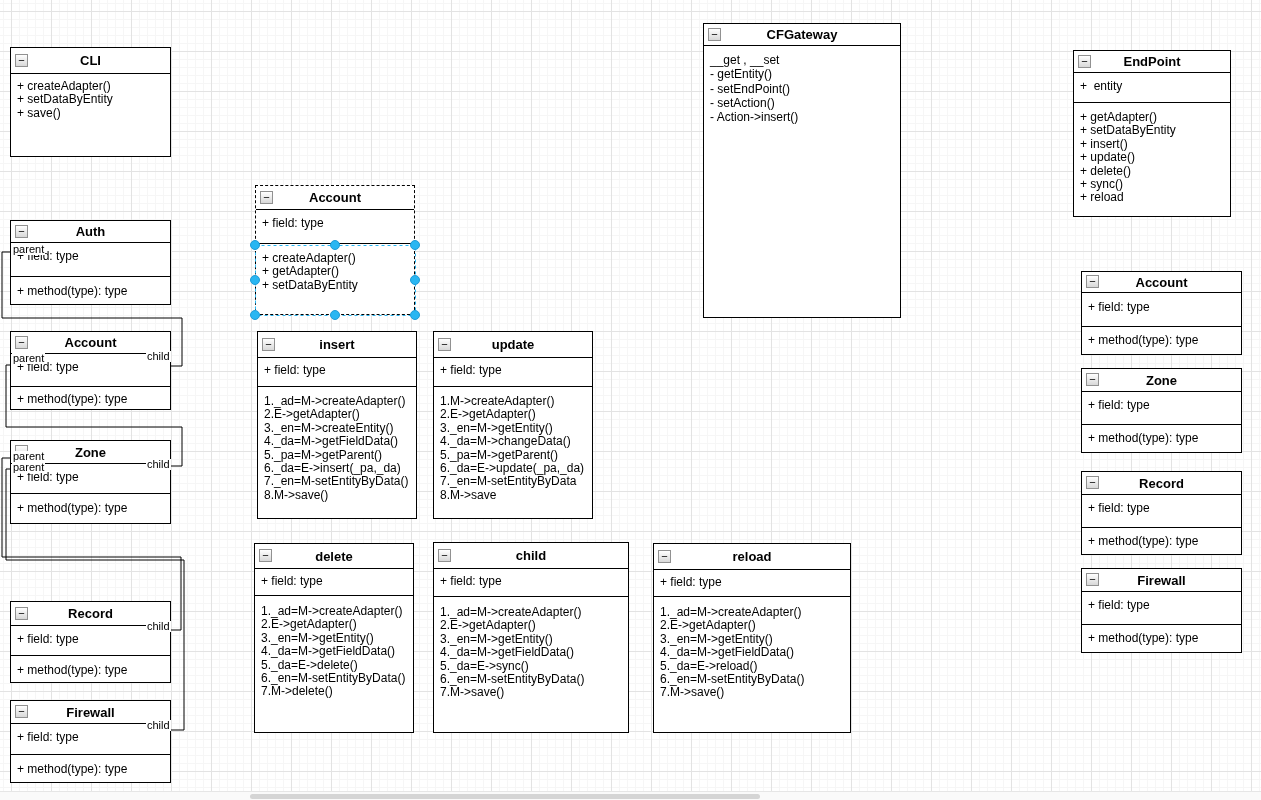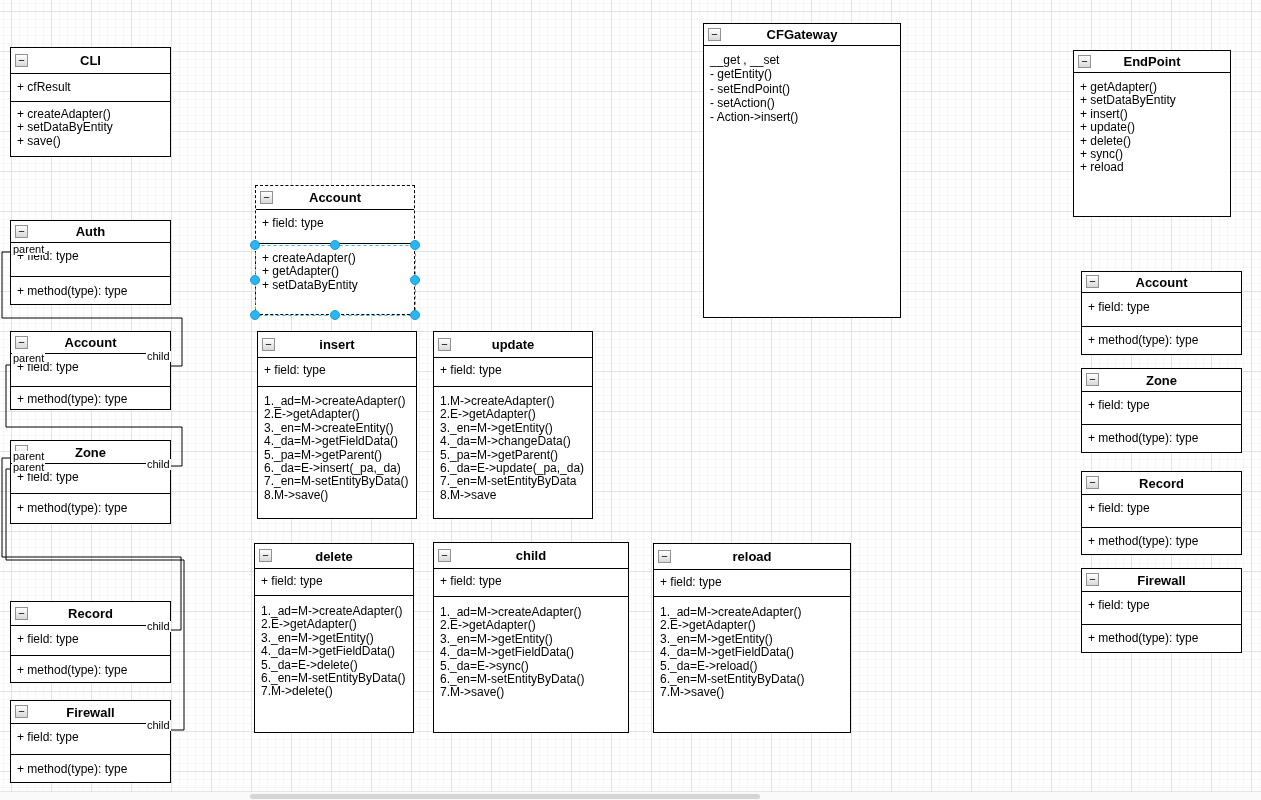--- a/index.html
+++ b/index.html
@@ -62,23 +62,20 @@
       <polyline points="10,365 6,365 6,427 182,427 182,466 171,466" fill="none" stroke="#000000" stroke-width="1"></polyline>
       <polyline points="10,458 2,458 2,557 181,557 181,630 171,630" fill="none" stroke="#000000" stroke-width="1"></polyline>
       <polyline points="10,469 6,469 6,560 184,560 184,730 171,730" fill="none" stroke="#000000" stroke-width="1"></polyline>
     </svg>
   <div id="classes-layer">
       <div class="uml-class" style="left: 10px; top: 47px; width: 161px; height: 110px;">
         <div class="uml-title" style="height: 26px;">
           <span class="collapse-icon">−</span>
           <span>CLI</span>
         </div>
-        <div class="uml-attrs" style="height: 28px; padding-top: 7px; line-height: 13.4px;">
-          <div class="line">+ cfResult</div>
-        </div>
         <div class="uml-methods" style="padding-top: 6px; line-height: 13.4px;">
           <div class="line">+ createAdapter()</div>
           <div class="line">+ setDataByEntity</div>
           <div class="line">+ save()</div>
         </div>
       </div>
       <div class="uml-class" style="left: 10px; top: 220px; width: 161px; height: 85px;">
         <div class="uml-title" style="height: 22px;">
           <span class="collapse-icon">−</span>
           <span>Auth</span>
@@ -254,20 +251,23 @@
           <div class="line">- getEntity()</div>
           <div class="line">- setEndPoint()</div>
           <div class="line">- setAction()</div>
           <div class="line">- Action-&gt;insert()</div>
         </div>
       </div>
       <div class="uml-class" style="left: 1073px; top: 50px; width: 158px; height: 167px;">
         <div class="uml-title" style="height: 22px;">
           <span class="collapse-icon">−</span>
           <span>EndPoint</span>
+        </div>
+        <div class="uml-attrs" style="height: 30px; padding-top: 7px; line-height: 13.4px;">
+          <div class="line">+  entity</div>
         </div>
         <div class="uml-methods" style="padding-top: 8px; line-height: 13.4px;">
           <div class="line">+ getAdapter()</div>
           <div class="line">+ setDataByEntity</div>
           <div class="line">+ insert()</div>
           <div class="line">+ update()</div>
           <div class="line">+ delete()</div>
           <div class="line">+ sync()</div>
           <div class="line">+ reload</div>
         </div>

